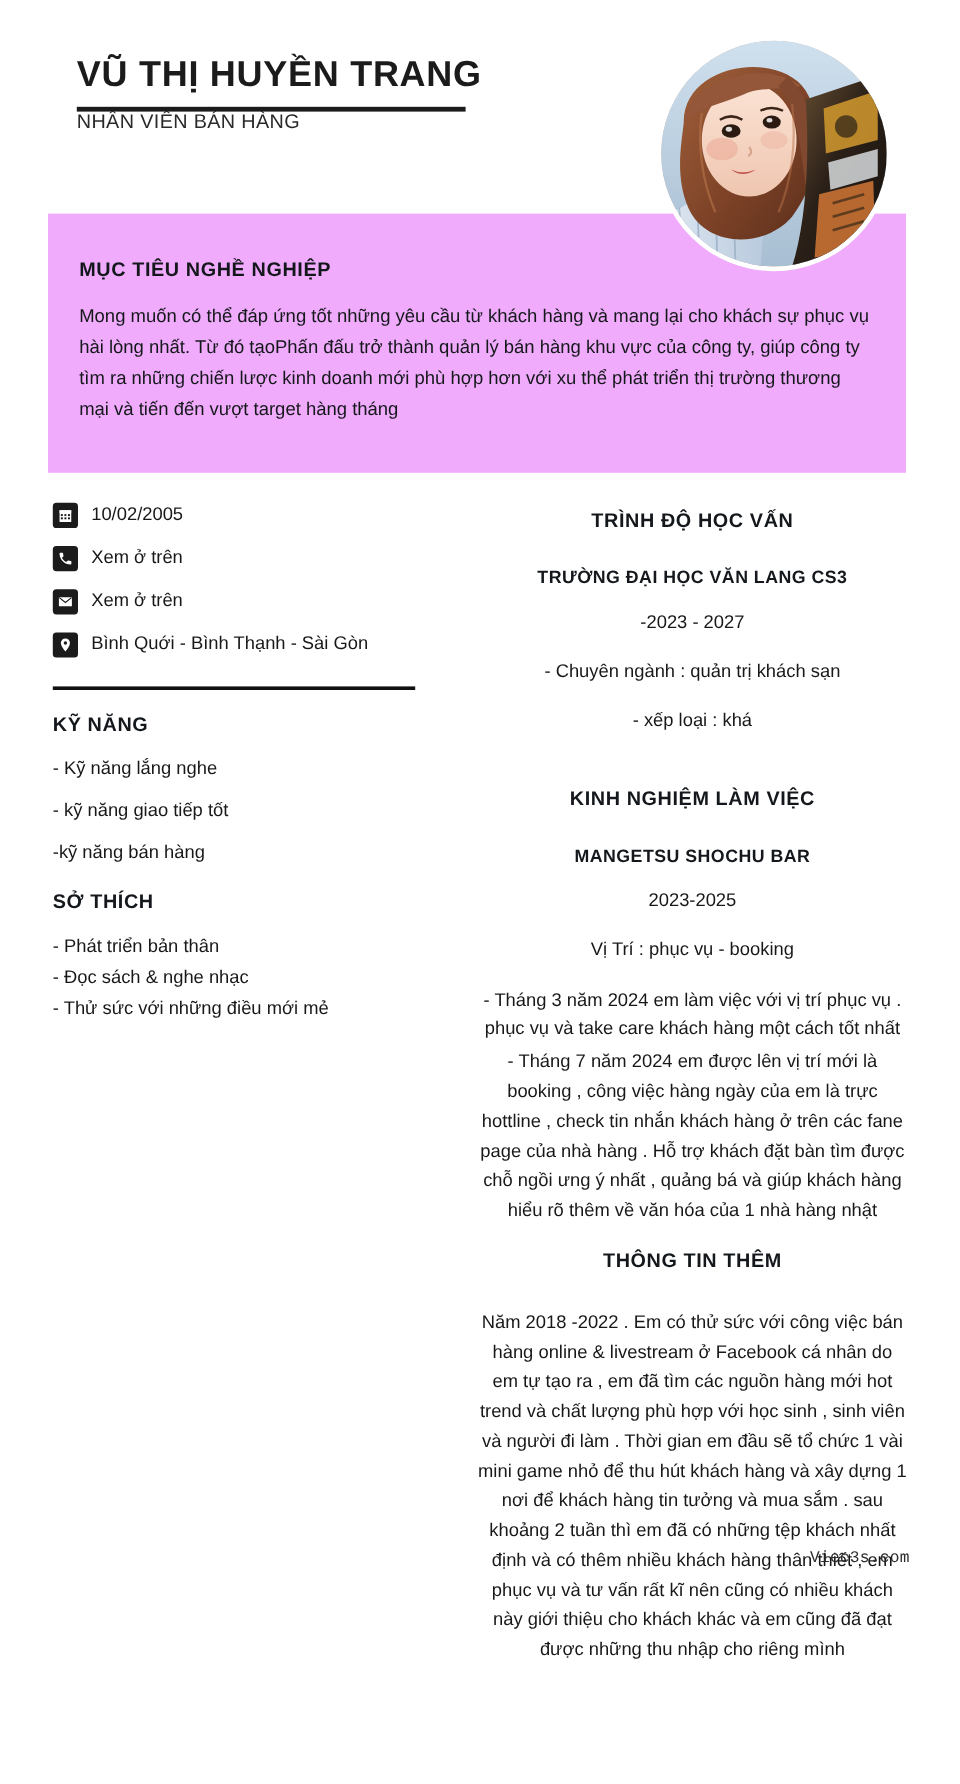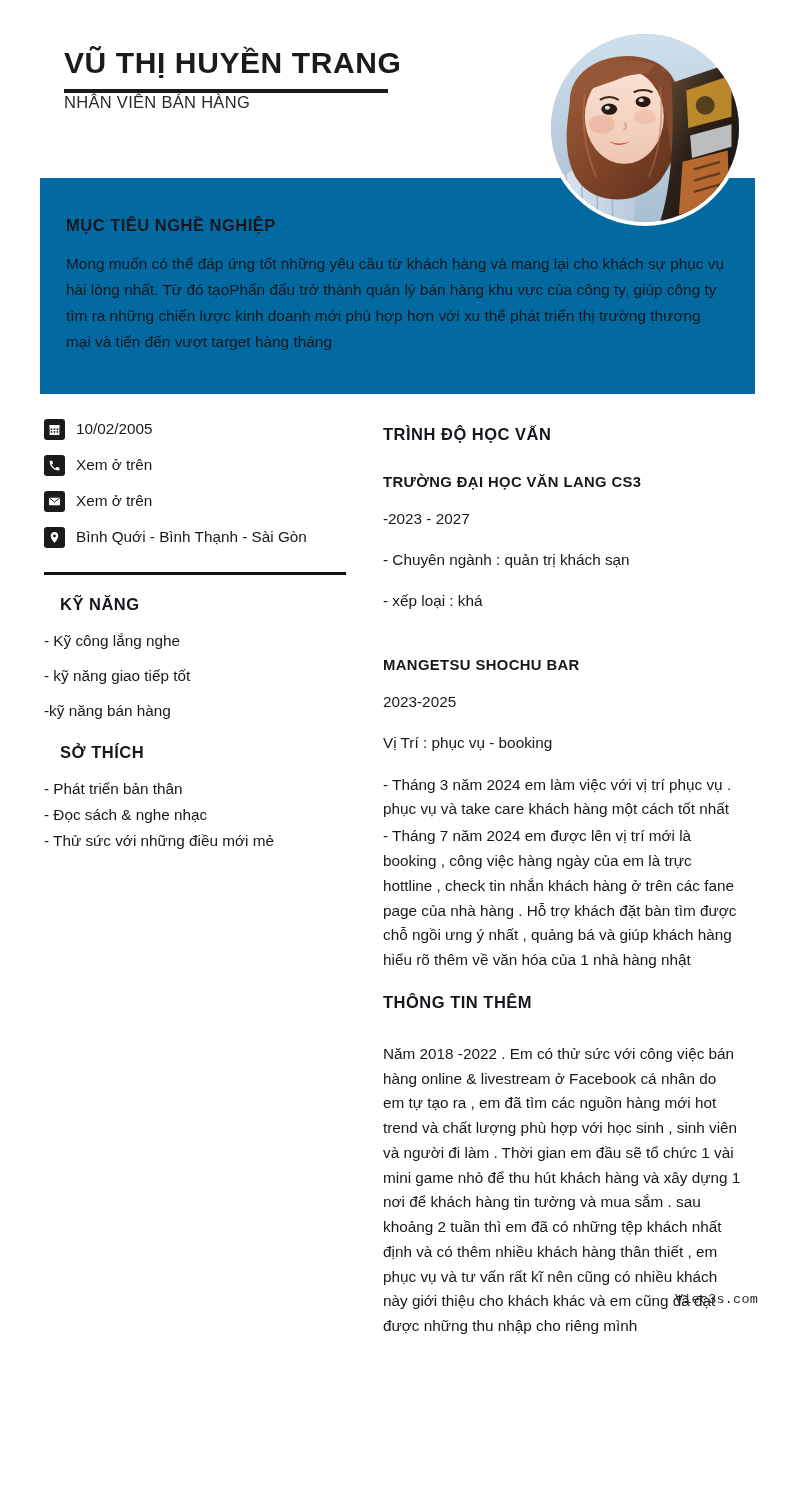--- a/index.html
+++ b/index.html
@@ -36,37 +36,37 @@
   .photo {
     width: 100%; height: 100%; border-radius: 50%; overflow: hidden;
     position: relative; background: #c9b6ab;
   }
   .photo svg { display:block; width:100%; height:100%; }
 
   
   .banner {
     position: absolute; left: 40px; top: 178px;
     width: 715px; height: 216px;
-    background: #0369a1;
+    background: #f0abfc;
   }
   .banner-inner { padding: 38px 28px 0 26px; }
   .banner h2 {
     font-size: 16.5px; font-weight: bold; letter-spacing: .5px;
     color: #14181c; margin-bottom: 16px;
   }
   .banner p {
     font-size: 15.4px; line-height: 1.68; color: #15181b;
   }
 
   
   .col-left {
     position: absolute; left: 44px; top: 418px; width: 302px;
   }
   .col-right {
-    position: absolute; left: 383px; top: 425px; width: 358px;
+    position: absolute; left: 398px; top: 425px; width: 358px; text-align: center;
   }
 
   
   .contact-row {
     display: flex; align-items: flex-start; gap: 11px;
     margin-bottom: 14px;
   }
   .contact-row:last-of-type { margin-bottom: 0; }
   .cicon {
     flex: 0 0 auto; width: 21px; height: 21px; border-radius: 3px;
@@ -77,21 +77,21 @@
   .ctext { font-size: 15.3px; line-height: 1.42; color: #181818; }
 
   .hr-left {
     width: 302px; height: 3px; background: #111; margin: 24px 0 0 0;
   }
 
   .sec-head {
     font-size: 16.5px; font-weight: bold; letter-spacing: .5px;
     color: #14181c;
   }
-  .left-sec-head { margin-top: 20px; margin-bottom: 16px; margin-left: 16px; }
+  .left-sec-head { margin-top: 20px; margin-bottom: 16px; }
 
   .bullet {
     font-size: 15.3px; line-height: 1.45; color: #181818; margin-bottom: 13px;
   }
   .bullet.tight { margin-bottom: 4px; }
 
   
   .right-head { margin-bottom: 30px; }
   .sub-head {
     font-size: 14.8px; font-weight: bold; letter-spacing: .4px;
@@ -242,40 +242,41 @@
               <circle cx="12" cy="9" r="2.6" fill="#1b1b1b"></circle>
             </svg>
         </span>
         <span class="ctext">Bình Quới - Bình Thạnh - Sài Gòn</span>
       </div>
     </div>
 
     <div class="hr-left"></div>
 
     <div class="sec-head left-sec-head">KỸ NĂNG</div>
-    <div class="bullet">- Kỹ công lắng nghe</div>
+    <div class="bullet">- Kỹ năng lắng nghe</div>
     <div class="bullet">- kỹ năng giao tiếp tốt</div>
     <div class="bullet">-kỹ năng bán hàng</div>
 
     <div class="sec-head left-sec-head">SỞ THÍCH</div>
     <div class="bullet tight">- Phát triển bản thân</div>
     <div class="bullet tight">- Đọc sách &amp; nghe nhạc</div>
     <div class="bullet tight">- Thử sức với những điều mới mẻ</div>
   </div>
 
   <div class="col-right">
 
     <div class="sec-head right-head">TRÌNH ĐỘ HỌC VẤN</div>
     <div class="sub-head">TRƯỜNG ĐẠI HỌC VĂN LANG CS3</div>
     <div class="rline">-2023 - 2027</div>
     <div class="rline">- Chuyên ngành : quản trị khách sạn</div>
     <div class="rline">- xếp loại : khá</div>
 
     <div class="block-gap"></div>
 
+    <div class="sec-head right-head">KINH NGHIỆM LÀM VIỆC</div>
     <div class="sub-head">MANGETSU SHOCHU BAR</div>
     <div class="rline">2023-2025</div>
     <div class="rline">Vị Trí : phục vụ - booking</div>
     <div class="rpara">- Tháng 3 năm 2024 em làm việc với vị trí phục vụ . phục vụ và take care khách hàng một cách tốt nhất</div>
     <div class="rpara">- Tháng 7 năm 2024 em được lên vị trí mới là booking , công việc hàng ngày của em là trực hottline , check tin nhắn khách hàng ở trên các fane page của nhà hàng . Hỗ trợ khách đặt bàn tìm được chỗ ngồi ưng ý nhất , quảng bá và giúp khách hàng hiểu rõ thêm về văn hóa của 1 nhà hàng nhật</div>
 
     <div class="block-gap-sm"></div>
 
     <div class="sec-head right-head">THÔNG TIN THÊM</div>
     <div class="rpara">Năm 2018 -2022 . Em có thử sức với công việc bán hàng online &amp; livestream ở Facebook cá nhân do em tự tạo ra , em đã tìm các nguồn hàng mới hot trend và chất lượng phù hợp với học sinh , sinh viên và người đi làm . Thời gian em đầu sẽ tổ chức 1 vài mini game nhỏ để thu hút khách hàng và xây dựng 1 nơi để khách hàng tin tưởng và mua sắm . sau khoảng 2 tuần thì em đã có những tệp khách nhất định và có thêm nhiều khách hàng thân thiết , em phục vụ và tư vấn rất kĩ nên cũng có nhiều khách này giới thiệu cho khách khác và em cũng đã đạt được những thu nhập cho riêng mình</div>

